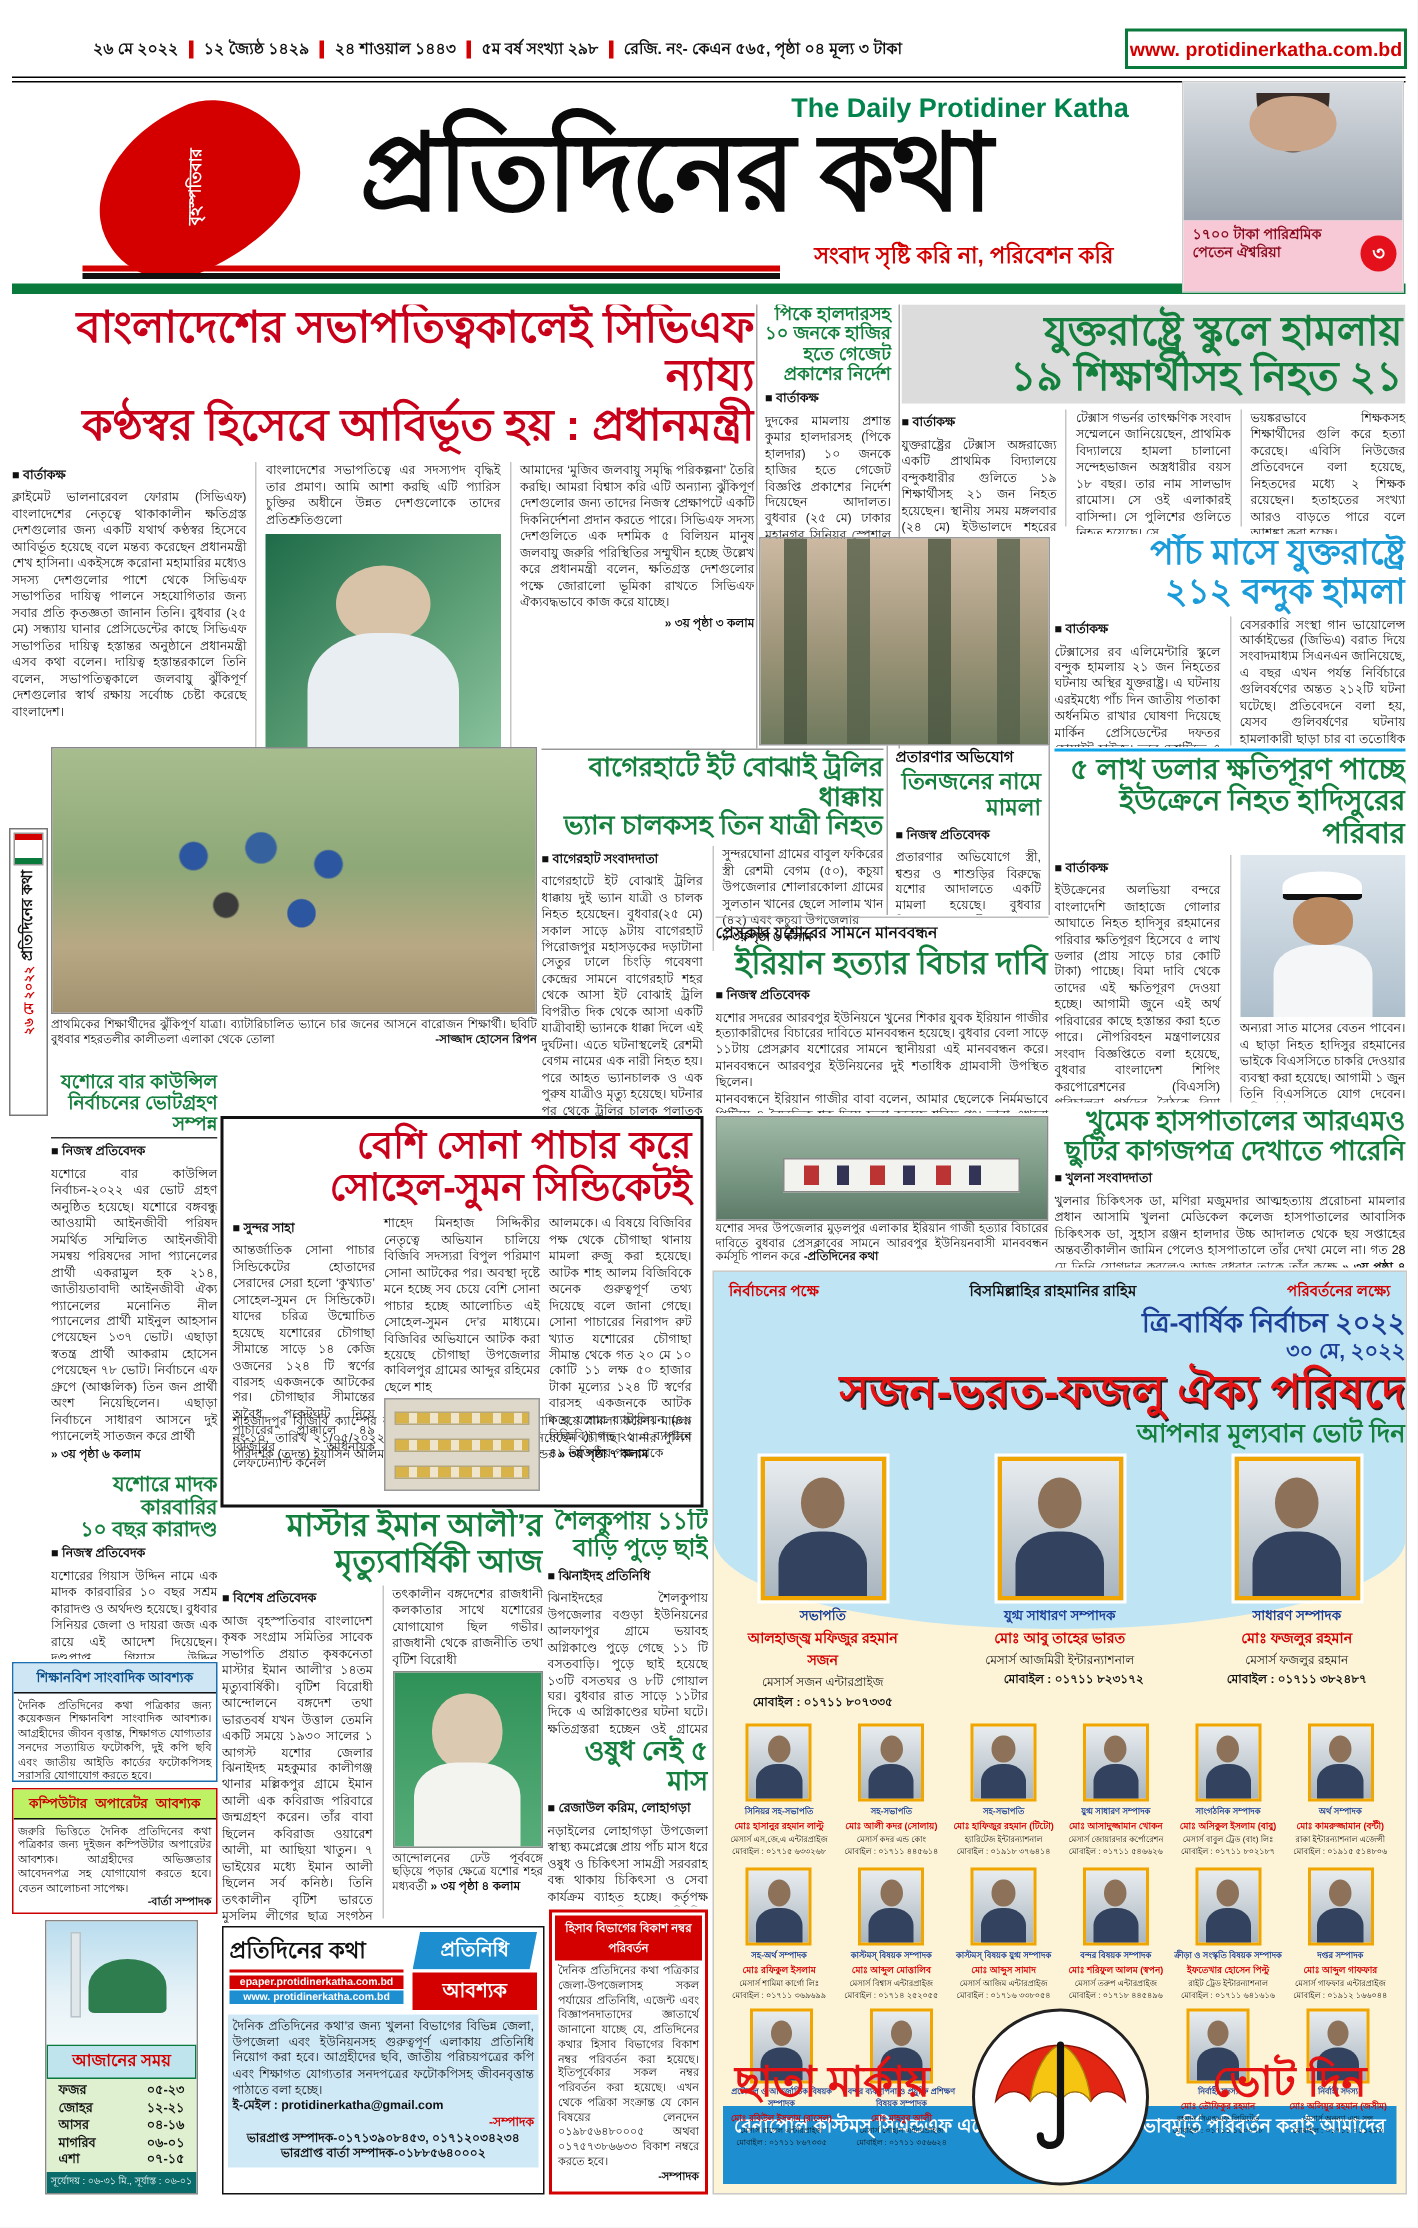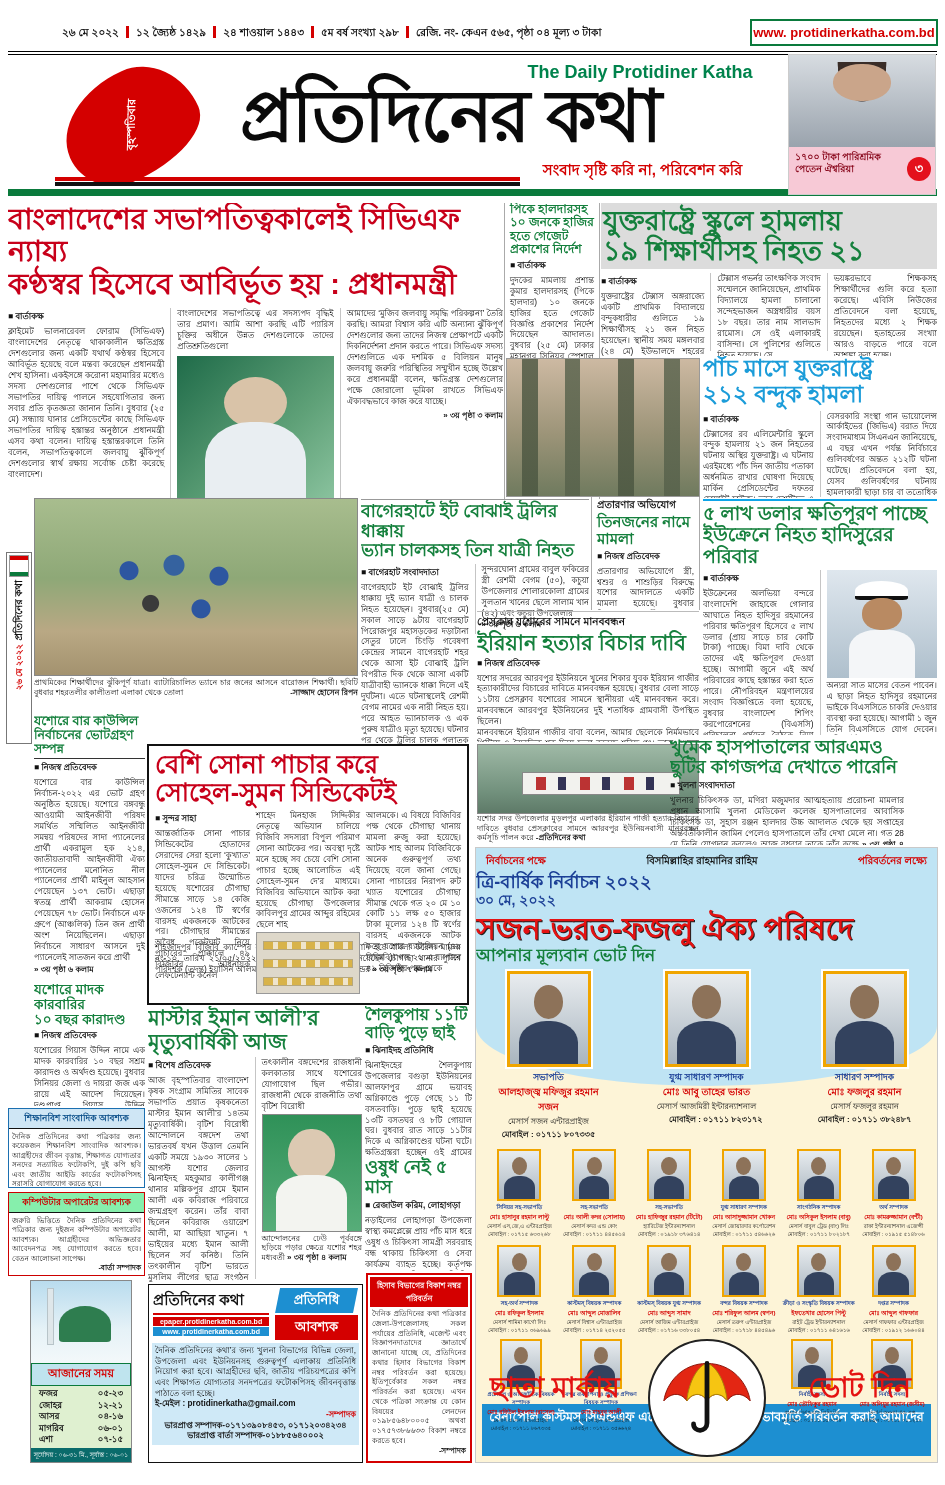--- a/index.html
+++ b/index.html
@@ -4,21 +4,21 @@
 <style>
   html,body{margin:0;padding:0;background:#f2f2f2;}
   .page{position:relative;width:945px;height:1485px;background:#fff;margin:0 auto;overflow:hidden;
         font-family:"Liberation Sans","DejaVu Sans",sans-serif;color:#111;}
   .page *{box-sizing:border-box;margin:0;}
   .abs{position:absolute;overflow:hidden;}
   
   .dl{font-size:10.5px;font-weight:bold;white-space:nowrap;}
   .dl span{padding:0 7px;border-right:3px solid #d40000;}
   .dl span:last-child{border-right:none;}
-  .hl{font-weight:bold;text-align:left;line-height:1.12;}
+  .hl{font-weight:bold;text-align:right;line-height:1.12;}
   .red{color:#c8001a;} .blue{color:#1b9cd9;} .dkblue{color:#1b3f96;} .blk{color:#15803d;}
   .by{font-size:8.4px;font-weight:bold;margin:2px 0;}
   .bd{font-size:8.3px;line-height:1.32;text-align:justify;}
   .jp{font-size:8px;font-weight:bold;}
   .cap{font-size:7.8px;line-height:1.25;text-align:justify;}
   .cols{display:flex;gap:6px;}
   .cols>div{flex:1;min-width:0;}
   .cols>div+div{border-left:1px solid #c5c5c5;padding-left:6px;}
   .kick{font-weight:bold;text-align:left;}
   .rule2{border-top:1px solid #000;border-bottom:1px solid #000;height:4px;}
@@ -262,21 +262,21 @@
             <b></b>
             <u></u>
             <i></i>
           </div>
         <p class="bd" style="margin-top:2px;">অন্যরা সাত মাসের বেতন পাবেন। এ ছাড়া নিহত হাদিসুর রহমানের ভাইকে বিএসসিতে চাকরি দেওয়ার ব্যবস্থা করা হয়েছে। আগামী ১ জুন তিনি বিএসসিতে যোগ দেবেন। রাশিয়া-ইউক্রেন যুদ্ধের মধ্যে গত ২</p>
 
       </div>
     </div>
   </div>
 
-  <div class="abs" style="left:670px;top:737px;width:234px;height:108px;">
+  <div class="abs" style="left:703px;top:737px;width:234px;height:108px;">
     <div class="hl blk" style="font-size:18px;">
       <div>খুমেক হাসপাতালের আরএমও</div>
       <div>ছুটির কাগজপত্র দেখাতে পারেনি</div>
     </div>
     <div class="by">■ খুলনা সংবাদদাতা</div>
     <p class="bd"><span>খুলনার চিকিৎসক ডা, মণিরা মজুমদার আত্মহত্যায় প্ররোচনা মামলার প্রধান আসামি খুলনা মেডিকেল কলেজ হাসপাতালের আবাসিক চিকিৎসক ডা, সুহাস রঞ্জন হালদার উচ্চ আদালত থেকে ছয় সপ্তাহের অন্তবর্তীকালীন জামিন পেলেও হাসপাতালে তাঁর দেখা মেলে না। গত 28 মে তিনি যোগদান করলেও আজ বুধবার তাকে তাঁর কক্ষে</span> <b class="jp">» ৩য় পৃষ্ঠা ৪ কলাম</b></p>
   </div>
 
   <div class="abs" style="left:34px;top:714px;width:111px;height:392px;">
     <div class="hl blk" style="font-size:12.5px;border-bottom:1px solid #333;padding-bottom:2px;">যশোরে বার কাউন্সিল নির্বাচনের ভোটগ্রহণ সম্পন্ন</div>
@@ -350,21 +350,21 @@
     <div class="hl blk" style="font-size:18px;">ওষুধ নেই ৫ মাস</div>
     <div class="by">■ রেজাউল করিম, লোহাগড়া</div>
     <p class="bd"><span>নড়াইলের লোহাগড়া উপজেলা স্বাস্থ্য কমপ্লেক্সে প্রায় পাঁচ মাস ধরে ওষুধ ও চিকিৎসা সামগ্রী সরবরাহ বন্ধ থাকায় চিকিৎসা ও সেবা কার্যক্রম ব্যাহত হচ্ছে। কর্তৃপক্ষ হাসপাতাল পরিচালনায় হিমশিম খাচ্ছেন। ওষুধ না পেয়ে বহু রোগী খালি হাতে ফিরে যাচ্ছেন। বিপাকে</span> </p>
   </div>
 
   <div class="abs nbox" style="left:8px;top:1108px;width:137px;height:80px;border-color:#1b6fb0;">
     <div class="nh" style="color:#0b4f8a;background:#cfe6f5;">শিক্ষানবিশ সাংবাদিক আবশ্যক</div>
     <div class="nb"><span>দৈনিক প্রতিদিনের কথা পত্রিকার জন্য কয়েকজন শিক্ষানবিশ সাংবাদিক আবশ্যক। আগ্রহীদের জীবন বৃত্তান্ত, শিক্ষাগত যোগ্যতার সনদের সত্যায়িত ফটোকপি, দুই কপি ছবি এবং জাতীয় আইডি কার্ডের ফটোকপিসহ সরাসরি যোগাযোগ করতে হবে।</span></div>
   </div>
   <div class="abs nbox" style="left:8px;top:1192px;width:137px;height:84px;border-color:#c00;">
-    <div class="nh" style="color:#c00;background:#86efac;">কম্পিউটার অপারেটর আবশ্যক</div>
+    <div class="nh" style="color:#c00;background:#bef264;font-family:Liberation Mono, monospace;">কম্পিউটার অপারেটর আবশ্যক</div>
     <div class="nb"><span>জরুরি ভিত্তিতে দৈনিক প্রতিদিনের কথা পত্রিকার জন্য দুইজন কম্পিউটার অপারেটর আবশ্যক। আগ্রহীদের অভিজ্ঞতার আবেদনপত্র সহ যোগাযোগ করতে হবে। বেতন আলোচনা সাপেক্ষ।</span><b class="sig">-বার্তা সম্পাদক</b></div>
   </div>
 
   <div class="abs" style="left:30px;top:1280px;width:102px;height:183px;border:1px solid #888;">
     <div class="ph ph-mosque" style="width:100%;height:82px;">
         <u></u>
         <i></i>
       </div>
     <div style="background:#bfe4ee;border:1px solid #0a7a3c;color:#d40000;font-weight:bold;font-size:11px;text-align:center;padding:1px 0;">আজানের সময়</div>
     <div style="background:#dff0d0;padding:2px 8px;height:62px;">

